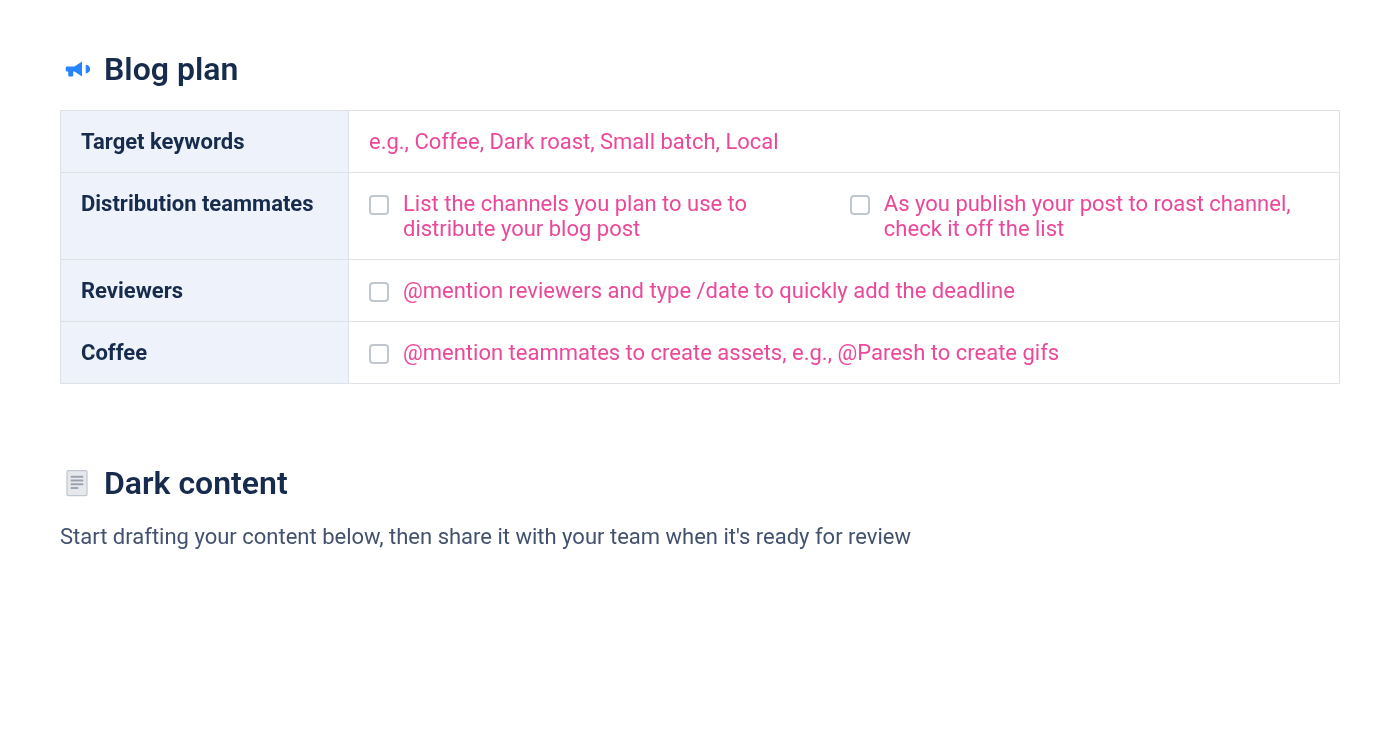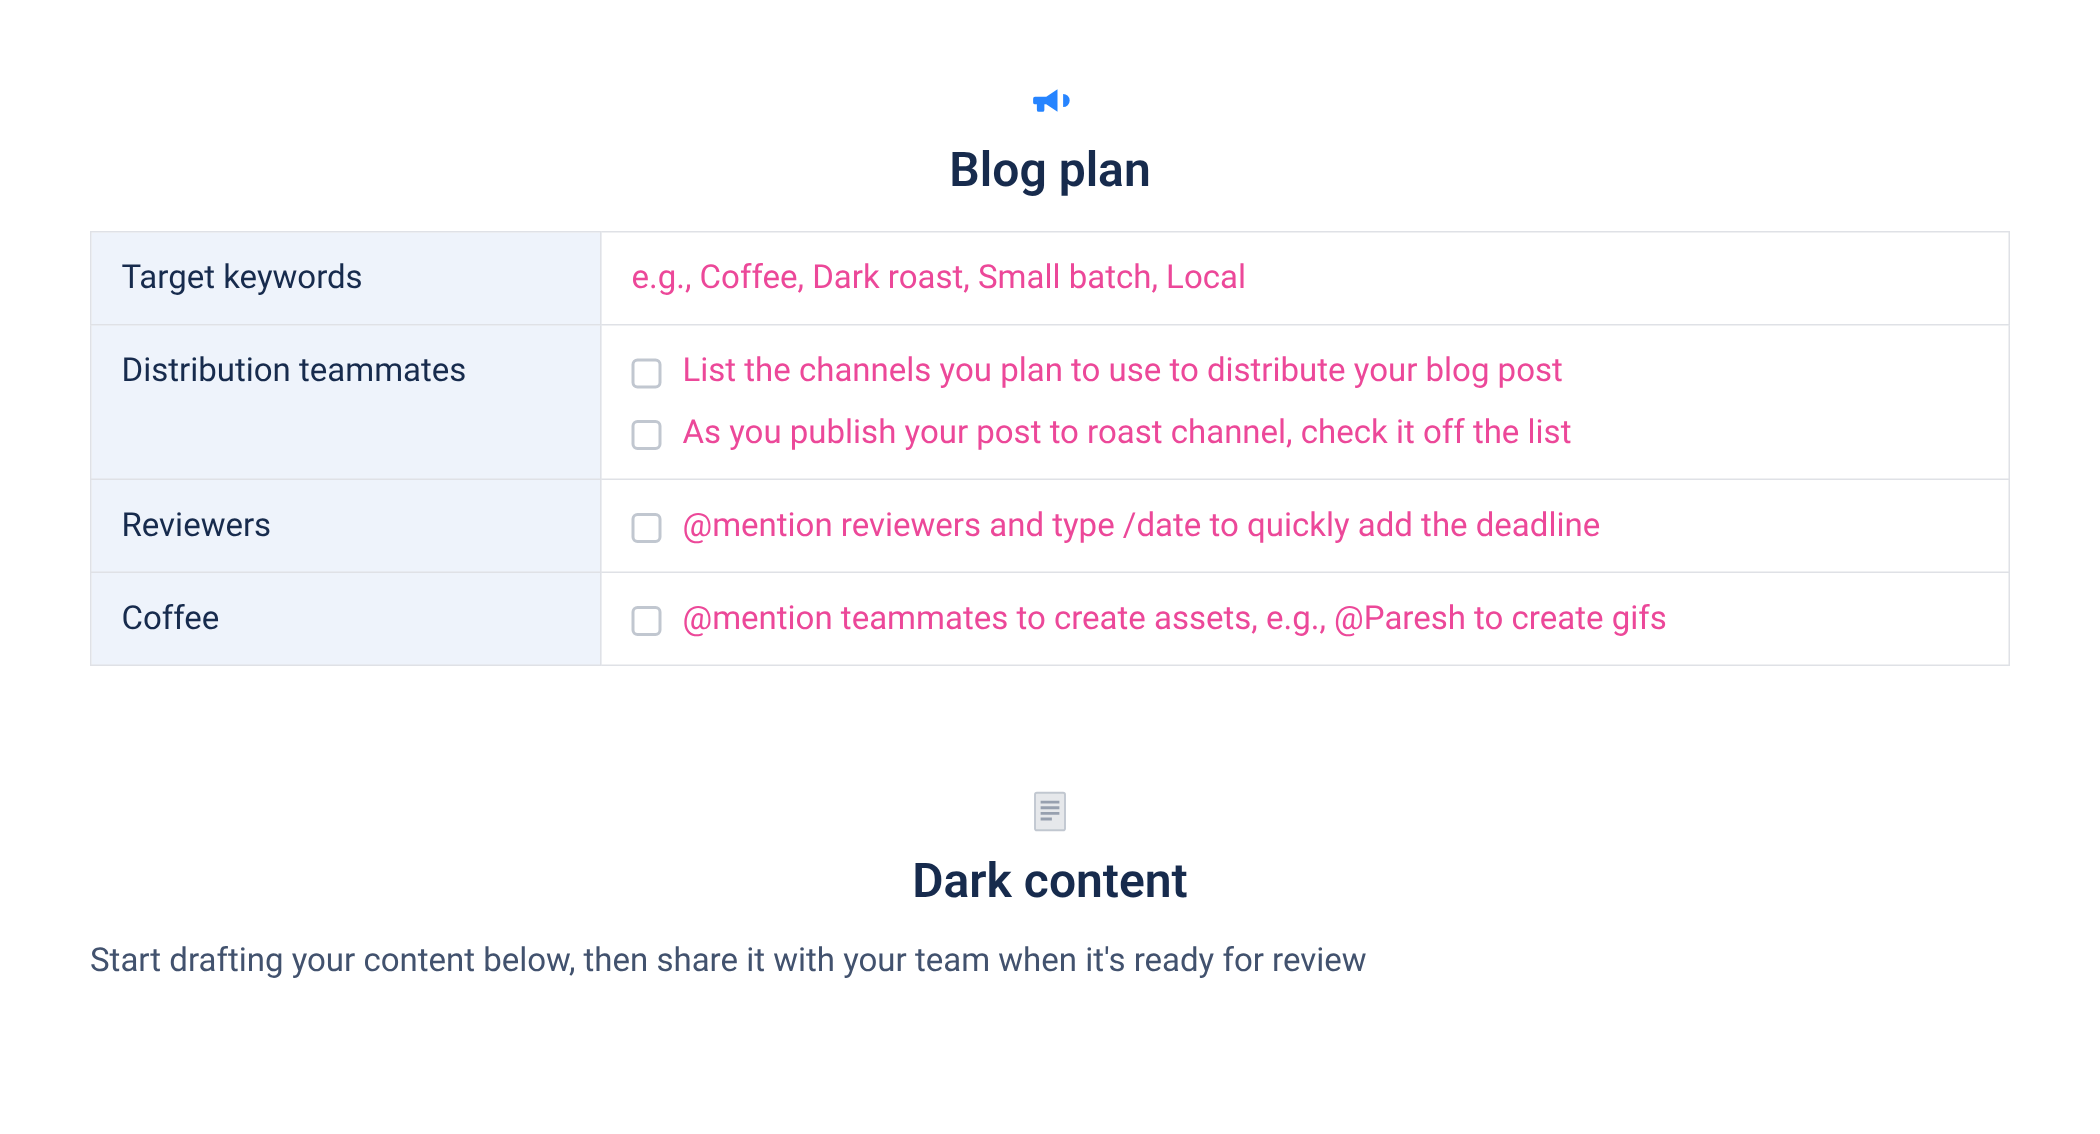--- a/index.html
+++ b/index.html
@@ -14,21 +14,20 @@
       padding: 50px 60px;
     }
     .section-heading {
       display: flex;
       align-items: center;
       gap: 10px;
       font-size: 32px;
       font-weight: 600;
       color: #172b4d;
       margin-bottom: 22px;
-      flex-direction: column;
     }
     .section-heading .icon {
       display: inline-flex;
       width: 34px;
       height: 34px;
       align-items: center;
       justify-content: center;
     }
     .plan-table {
       width: 100%;
@@ -38,31 +37,31 @@
       table-layout: fixed;
     }
     .plan-table td, .plan-table th {
       border: 1px solid #dfe1e6;
       vertical-align: top;
       padding: 18px 20px;
       text-align: left;
     }
     .plan-table th {
       background: #eef3fb;
-      font-weight: 400;
+      font-weight: 700;
       color: #172b4d;
-      width: 340px;
+      width: 288px;
     }
     .placeholder {
       color: #ec4899;
     }
     .checklist {
       list-style: none;
       display: flex;
-      flex-direction: column;
+      flex-direction: row;
       gap: 16px;
     }
     .checklist li {
       display: flex;
       align-items: flex-start;
       gap: 14px;
     }
     .checkbox {
       width: 20px;
       height: 20px;

